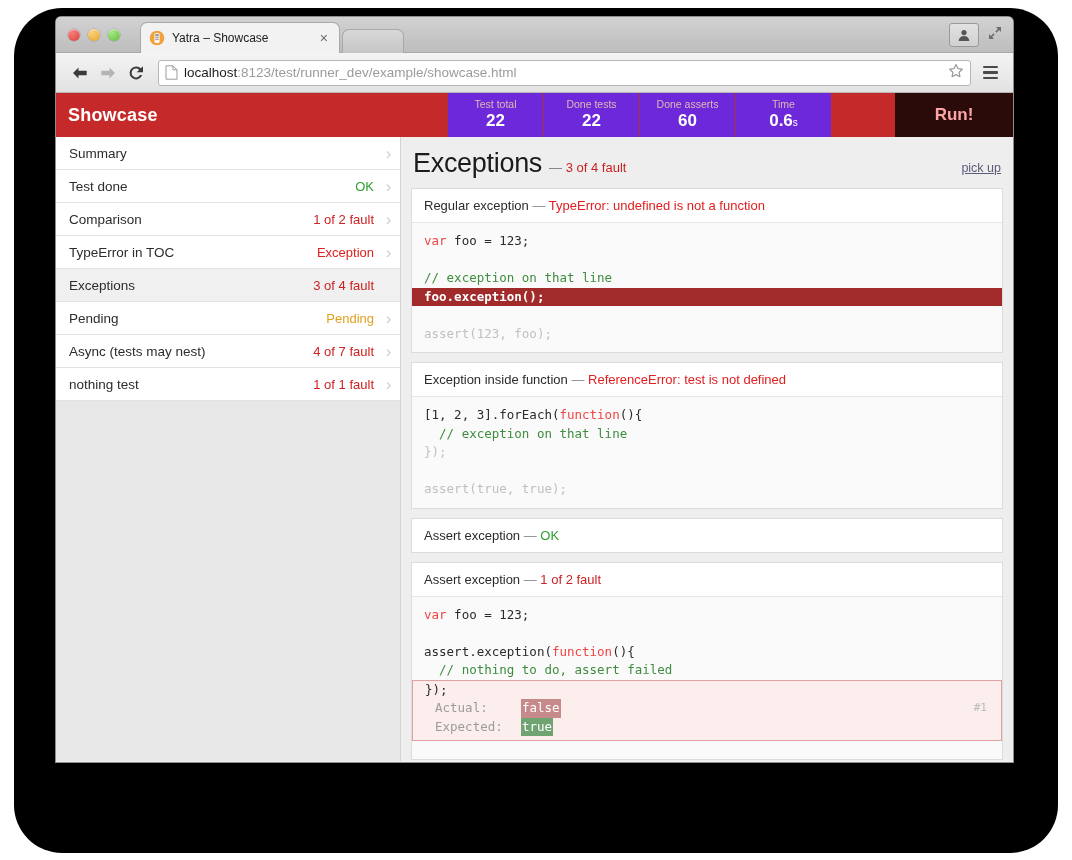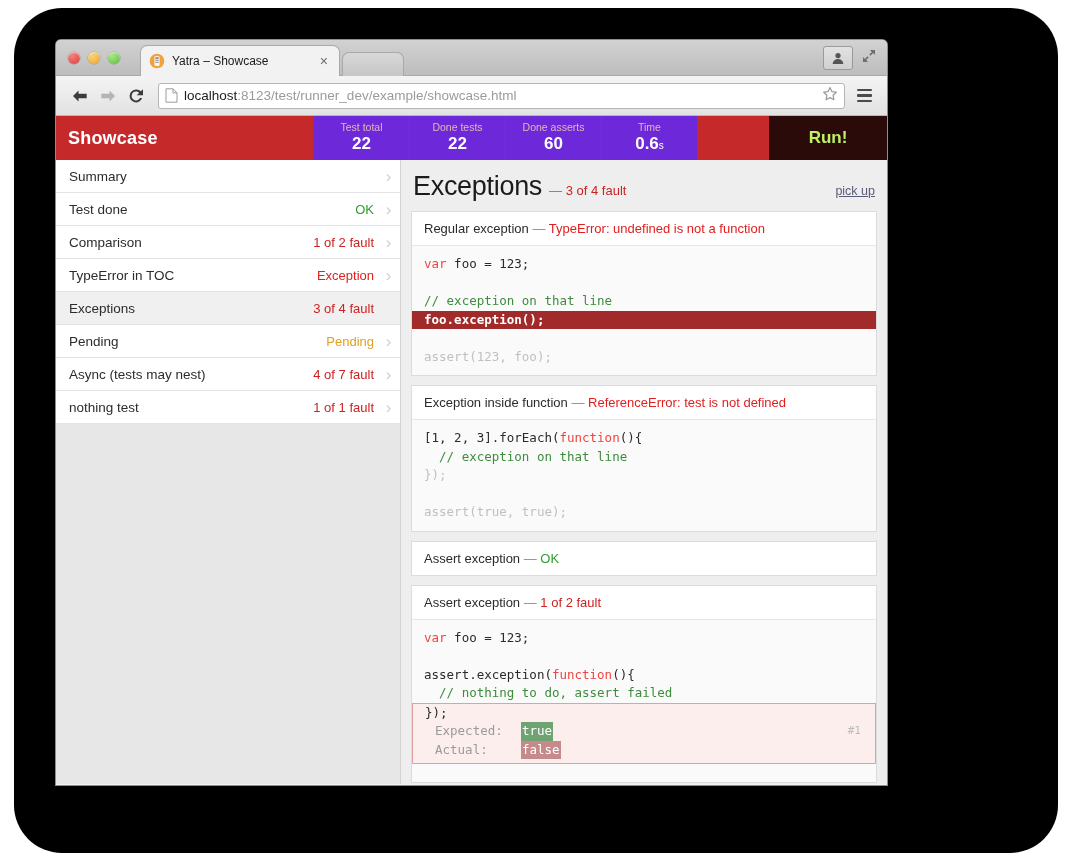--- a/index.html
+++ b/index.html
@@ -15,22 +15,22 @@
     position: absolute;
     left: 14px; top: 8px;
     width: 1044px; height: 845px;
     background: #000000;
     border-radius: 48px;
   }
 
   
   #browser {
     position: absolute;
-    left: 56px; top: 40px;
-    width: 831px; height: 745px;
+    left: 56px; top: 17px;
+    width: 957px; height: 745px;
     background: #f2f2f2;
     border-radius: 5px 5px 0 0;
     overflow: hidden;
     box-shadow: 0 0 0 1px #8d8d8d;
   }
 
   
   .tabstrip {
     position: relative;
     height: 36px;
@@ -107,23 +107,23 @@
   .stats { display: flex; }
   .stat {
     width: 96px; background: #6d28d9; border-left: 1px solid #a73334;
     display: flex; flex-direction: column; align-items: center; justify-content: center;
   }
   .stat .lbl { font-size: 10.5px; color: #e3b6b6; line-height: 1.1; margin-bottom: 1px; }
   .stat .val { font-size: 17px; font-weight: bold; color: #ffffff; line-height: 1.1; }
   .stat .val small { font-size: 10px; font-weight: normal; }
   .spacer-red { width: 64px; background: #c6292a; }
   .run-btn {
-    width: 118px; background: #2b0a0a; color: #bef264;
+    width: 118px; background: #2b0a0a; color: #fca5a5;
     display: flex; align-items: center; justify-content: center;
-    font-size: 17px; font-weight: bold; margin-left: 8px;
+    font-size: 17px; font-weight: bold;
   }
 
   .body { flex: 1; display: flex; min-height: 0; }
 
   
   .sidebar { width: 345px; background: #e7e7e7; border-right: 1px solid #d3d3d3; overflow: hidden; }
   .toc-item {
     height: 33px; background: #ffffff; border-bottom: 1px solid #e3e3e3;
     display: flex; align-items: center; padding: 0 6px 0 13px;
     font-size: 13.5px; color: #2c2c2c;
@@ -375,26 +375,26 @@
           <div class="card-head">
             <span>Assert exception</span>
             <span class="dash">—</span>
             <span class="fault">1 of 2 fault</span>
           </div>
           <pre class="code" style="padding-bottom:0"><span class="ln"><span class="kw">var</span> foo = 123;</span><span class="ln"> </span><span class="ln">assert.exception(<span class="kw">function</span>(){</span><span class="ln cm">  // nothing to do, assert failed</span></pre>
           <div class="fail-block">
             <pre class="code" style="background:transparent;padding:0"><span class="ln">});</span></pre>
             <div class="diff">
               <div class="row">
+                <span class="lbl">Actual:</span>
+                <span class="hl-red">false</span>
+              </div>
+              <div class="row">
                 <span class="lbl">Expected:</span>
                 <span class="hl-green">true</span>
-              </div>
-              <div class="row">
-                <span class="lbl">Actual:</span>
-                <span class="hl-red">false</span>
               </div>
               <span class="idx">#1</span>
             </div>
           </div>
           <pre class="code" style="padding-top:9px"></pre>
         </div>
 
       </div>
     </div>
   </div>

